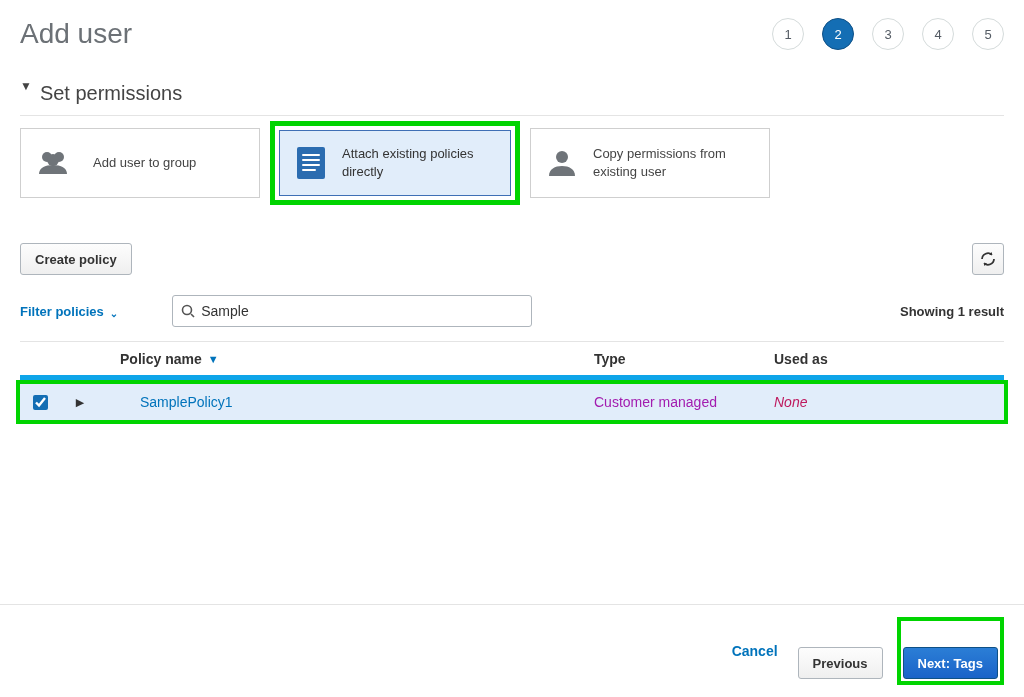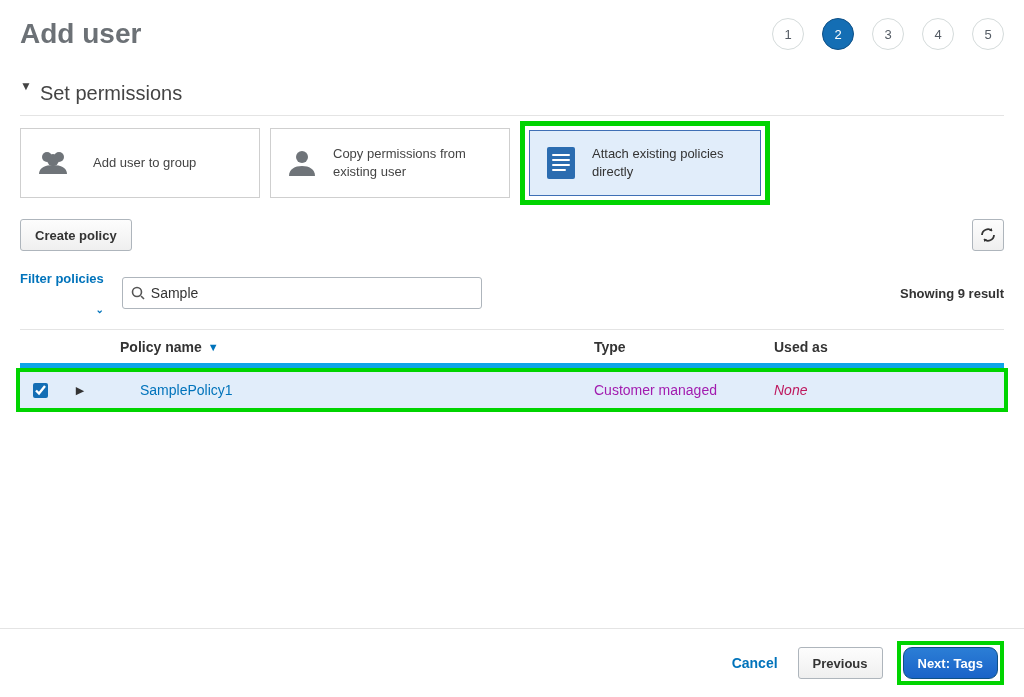--- a/index.html
+++ b/index.html
@@ -18,21 +18,21 @@
       overflow: hidden;
     }
     .header {
       display: flex;
       justify-content: space-between;
       align-items: center;
       padding: 18px 20px 16px 20px;
     }
     .page-title {
       font-size: 28px;
-      font-weight: 700;
+      font-weight: 400;
       color: #6c7176;
     }
     .wizard-steps {
       display: flex;
       gap: 18px;
     }
     .wizard-step {
       width: 32px;
       height: 32px;
       border-radius: 50%;
@@ -123,20 +123,21 @@
       justify-content: center;
       height: 32px;
       padding: 0 14px;
       border: 1px solid #aeb5bc;
       border-radius: 3px;
       background: linear-gradient(#fdfdfd, #efefef);
       font-weight: 700;
       font-size: 13px;
       color: #333;
       cursor: pointer;
+      margin-top: 24px;
     }
     .btn.icon-only {
       width: 32px;
       padding: 0;
     }
     .filter-row {
       display: flex;
       justify-content: space-between;
       align-items: center;
       padding: 20px 20px 10px 20px;
@@ -145,33 +146,33 @@
       display: flex;
       align-items: center;
       gap: 18px;
     }
     .filter-link {
       color: #0073bb;
       font-weight: 700;
       font-size: 13px;
       display: flex;
       align-items: flex-end;
-      gap: 18px;
-      cursor: pointer;
-      flex-direction: column;
+      gap: 6px;
+      cursor: pointer;
     }
     .search-box {
       display: flex;
       align-items: center;
       width: 360px;
       height: 32px;
       border: 1px solid #aeb5bc;
       border-radius: 3px;
       padding: 0 8px;
       background: #fff;
+      margin-left: 36px;
     }
     .search-box input {
       border: none;
       outline: none;
       flex: 1;
       font-size: 14px;
       color: #333;
     }
     .result-count {
       font-weight: 700;
@@ -235,21 +236,20 @@
       color: #0073bb;
       font-weight: 700;
       cursor: pointer;
       margin-right: 6px;
     }
     .btn.primary {
       background: #1a63c8;
       background: linear-gradient(#2b7ed6, #1a63c8);
       border-color: #0e5086;
       color: #fff;
-      border-radius: 9px;
     }
     .next-wrap {
       border: 4px solid #00d400;
       padding: 2px;
       display: inline-block;
     }
     .sort-caret { color:#0073bb; font-size:11px; }
     .chev-down { color:#0073bb; font-size:10px; }
     svg { display:block; }
   </style>
@@ -280,42 +280,42 @@
           <g fill="#6f7479">
             <circle cx="12" cy="9" r="5"></circle>
             <circle cx="24" cy="9" r="5"></circle>
             <circle cx="18" cy="12" r="6"></circle>
             <path d="M4 26c0-6 6-9 14-9s14 3 14 9H4z"></path>
           </g>
         </svg>
     </span>
     <span class="perm-card-text">Add user to group</span>
   </div>
+  <div class="perm-card sel-wrap">
+    <div class="perm-card-inner">
+      <span>
+        <svg width="34" height="36" viewBox="0 0 34 36">
+            <rect x="3" y="2" width="28" height="32" rx="2" fill="#2b6cb0"></rect>
+            <path d="M9 10h16M9 15h16M9 20h16M9 25h12" stroke="#fff" stroke-width="2" stroke-linecap="round"></path>
+          </svg>
+      </span>
+      <span class="perm-card-text">Attach existing policies directly</span>
+    </div>
+  </div>
   <div class="perm-card">
     <span>
       <svg width="34" height="30" viewBox="0 0 34 30">
           <g fill="#6f7479">
             <circle cx="17" cy="9" r="6"></circle>
             <path d="M4 28c0-7 6-10 13-10s13 3 13 10H4z"></path>
           </g>
         </svg>
     </span>
     <span class="perm-card-text">Copy permissions from existing user</span>
   </div>
-  <div class="perm-card sel-wrap">
-    <div class="perm-card-inner">
-      <span>
-        <svg width="34" height="36" viewBox="0 0 34 36">
-            <rect x="3" y="2" width="28" height="32" rx="2" fill="#2b6cb0"></rect>
-            <path d="M9 10h16M9 15h16M9 20h16M9 25h12" stroke="#fff" stroke-width="2" stroke-linecap="round"></path>
-          </svg>
-      </span>
-      <span class="perm-card-text">Attach existing policies directly</span>
-    </div>
-  </div>
 </div>
 
 <div class="btn-row">
   <div class="btn">Create policy</div>
   <div class="btn icon-only">
     <span>
       <svg width="16" height="16" viewBox="0 0 16 16" fill="none" stroke="#333" stroke-width="1.8">
           <path d="M2 8a6 6 0 0 1 10-4.2M14 8a6 6 0 0 1-10 4.2"></path>
           <path d="M12 1v3h-3M4 15v-3h3" fill="#333" stroke="none"></path>
         </svg>
@@ -332,21 +332,21 @@
     <div class="search-box">
       <span style="margin-right:6px;color:#555">
         <svg width="14" height="14" viewBox="0 0 14 14" fill="none" stroke="#555" stroke-width="1.6">
             <circle cx="6" cy="6" r="4.5"></circle>
             <path d="M10 10l3 3"></path>
           </svg>
       </span>
       <input type="text" value="Sample" style="">
     </div>
   </div>
-  <div class="result-count">Showing 9 result</div>
+  <div class="result-count">Showing 1 result</div>
 </div>
 
 <div class="table">
   <div class="table-head">
     <div class="col-check"></div>
     <div class="col-expand"></div>
     <div class="col-name">
       <span>Policy name</span>
       <span class="sort-caret">▼</span>
     </div>

